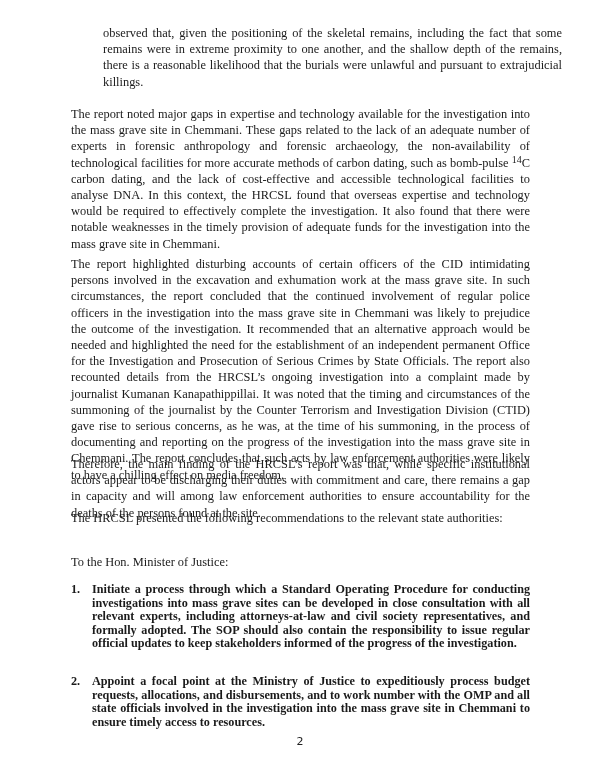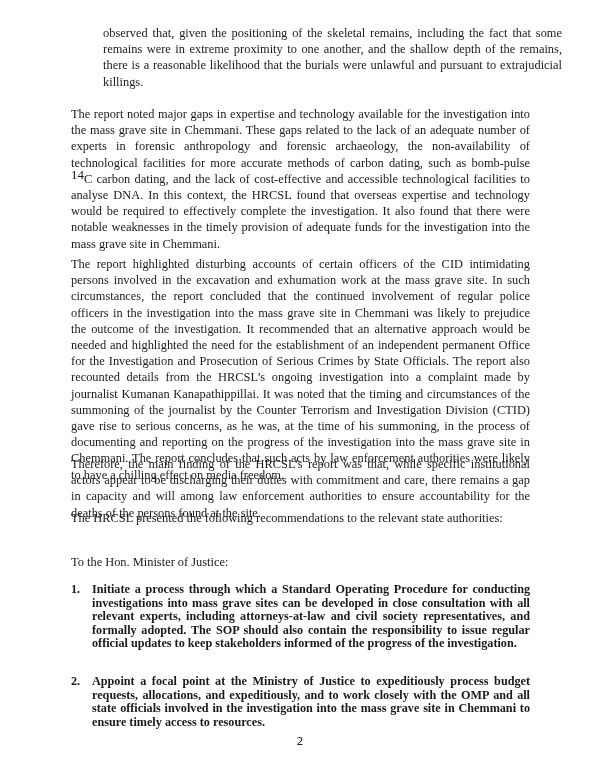--- a/index.html
+++ b/index.html
@@ -15,21 +15,21 @@
   .p3 { position:absolute; top:256px; width:459px; }
   .p4 { position:absolute; top:456px; width:459px; }
   .p5 { position:absolute; top:510px; width:459px; }
   .heading { position:absolute; top:554px; width:459px; font-weight:normal; }
   .list { position:absolute; left:0; width:459px; font-weight:bold; font-size:12.2px; line-height:13.6px; }
   .li1 { top:583px; }
   .li2 { top:675px; }
   .li { display:flex; }
   .li .num { width:21px; flex:0 0 21px; }
   .li .txt { flex:1; text-align:justify; }
-  sup { font-size:13px; line-height:0; vertical-align: 4px; }
+  sup { font-size:10px; line-height:0; vertical-align: 4px; }
   .pagenum {
     position:absolute; top:735px; left:0; width:600px; text-align:center;
     font-family: "DejaVu Sans", "Liberation Sans", sans-serif; font-size:11px; color:#222;
   }
 </style>
 </head>
 <body>
 
 <div class="page">
   <p class="p1">observed that, given the positioning of the skeletal remains, including the fact that some remains were in extreme proximity to one another, and the shallow depth of the remains, there is a reasonable likelihood that the burials were unlawful and pursuant to extrajudicial killings.</p>
@@ -47,18 +47,18 @@
   <div class="list li1">
     <div class="li">
       <span class="num">1.</span>
       <span class="txt">Initiate a process through which a Standard Operating Procedure for conducting investigations into mass grave sites can be developed in close consultation with all relevant experts, including attorneys-at-law and civil society representatives, and formally adopted. The SOP should also contain the responsibility to issue regular official updates to keep stakeholders informed of the progress of the investigation.</span>
     </div>
   </div>
 
   <div class="list li2">
     <div class="li">
       <span class="num">2.</span>
-      <span class="txt">Appoint a focal point at the Ministry of Justice to expeditiously process budget requests, allocations, and expeditiously, and to work closely with the OMP and all state officials involved in the investigation into the mass grave site in Chemmani to ensure timely access to resources.</span>
+      <span class="txt">Appoint a focal point at the Ministry of Justice to expeditiously process budget requests, allocations, and disbursements, and to work number with the OMP and all state officials involved in the investigation into the mass grave site in Chemmani to ensure timely access to resources.</span>
     </div>
   </div>
 </div>
 
 <div class="pagenum">2</div>
 
 </body></html>

